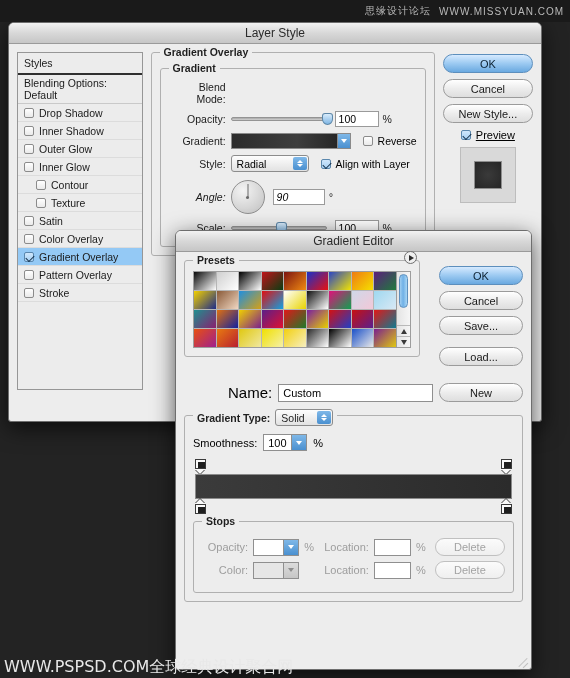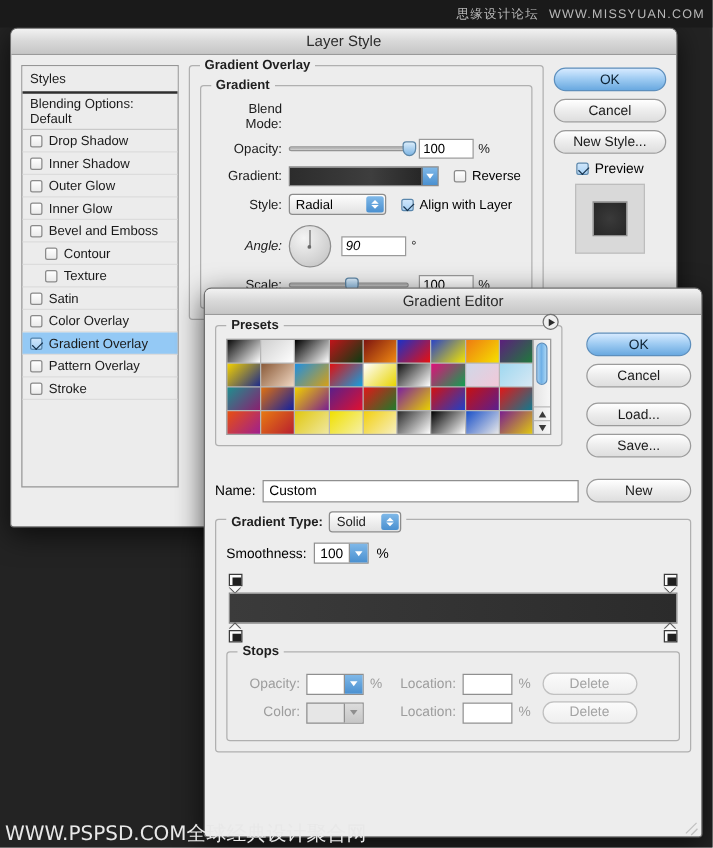--- a/index.html
+++ b/index.html
@@ -168,34 +168,34 @@
     display: flex; align-items: center; justify-content: center;
     height: 19px; margin-bottom: 6px;
     border: 1px solid #9b9b9b; border-radius: 10px;
     background: linear-gradient(to bottom,#ffffff,#ececec 52%,#dedede);
     font-size: 11px; color: #1a1a1a;
   }
   .aqua-btn.primary {
     background: linear-gradient(to bottom,#d6eaff,#9ecbf2 48%,#6aa9e0);
     border-color: #5d8fbd; color: #0d2233;
   }
-  .preview-row { display: flex; align-items: center; gap: 5px; justify-content: center; margin: 2px 0 6px; font-size: 11px; }
+  .preview-row { display: flex; align-items: center; gap: 5px; justify-content: center; margin: 2px 0 6px; font-size: 11px; text-decoration: underline; }
   .preview-box {
     width: 56px; height: 56px; margin: 0 auto;
     background: #d9d9d9; border: 1px solid #bdbdbd;
     display: flex; align-items: center; justify-content: center;
   }
   .preview-box .sq {
     width: 28px; height: 28px;
     background: radial-gradient(circle at 50% 50%, #3a3a3a, #262626);
     border: 1px solid #8e8e8e;
   }
 
   
-  #gradient-editor { left: 163px; top: 230px; width: 399px; height: 440px; }
+  #gradient-editor { left: 175px; top: 230px; width: 357px; height: 440px; }
 
   .ge-main { display: flex; gap: 19px; }
   .ge-left { flex: 1; }
   .ge-right { width: 84px; padding-top: 6px; }
 
   .presets-box { position: relative; }
   .presets-flyout {
     position: absolute; right: 2px; top: -10px;
     width: 13px; height: 13px; border-radius: 50%;
     border: 1px solid #6f6f6f; background: #efefef;
@@ -224,21 +224,21 @@
     display: flex; align-items: center; justify-content: center;
     border-top: 1px solid #b9b9b9;
   }
   .scrollbar .arw.a1 { bottom: 11px; }
   .scrollbar .arw.a2 { bottom: 0; }
   .scrollbar .arw i { border-left: 3.5px solid transparent; border-right: 3.5px solid transparent; }
   .scrollbar .arw.a1 i { border-bottom: 5px solid #3a3a3a; }
   .scrollbar .arw.a2 i { border-top: 5px solid #3a3a3a; }
 
   .namerow { display: flex; align-items: center; gap: 6px; margin-top: 11px; }
-  .namerow .lbl2 { font-size: 11px; }
+  .namerow .lbl2 { font-size: 15px; margin-left: 44px; }
   .textfield {
     flex: 1; height: 18px; border: 1px solid #8f8f8f; background: #fff;
     font-size: 11px; padding: 0 4px; display: flex; align-items: center;
   }
 
   .gtype-grp { margin-top: 13px; }
   .smooth-row { display: flex; align-items: center; gap: 6px; margin: 6px 0 2px; font-size: 11px; }
   .combo {
     height: 17px; border: 1px solid #8f8f8f; background: #fff;
     display: inline-flex; align-items: center; font-size: 11px;
@@ -347,24 +347,20 @@
                 <span class="cb"></span>
                 <span>Inner Shadow</span>
               </div>
               <div class="style-row">
                 <span class="cb"></span>
                 <span>Outer Glow</span>
               </div>
               <div class="style-row">
                 <span class="cb"></span>
                 <span>Inner Glow</span>
-              </div>
-              <div class="style-row">
-                <span class="cb"></span>
-                <span>Bevel and Emboss</span>
               </div>
               <div class="style-row indent">
                 <span class="cb"></span>
                 <span>Contour</span>
               </div>
               <div class="style-row indent">
                 <span class="cb"></span>
                 <span>Texture</span>
               </div>
               <div class="style-row">
@@ -539,22 +535,22 @@
               <div class="arw a2">
                   <i></i>
                 </div>
             </div>
           </div>
         </div>
       </div>
       <div class="ge-right">
         <div class="aqua-btn primary">OK</div>
         <div class="aqua-btn">Cancel</div>
+        <div class="aqua-btn">Save...</div>
         <div class="aqua-btn" style="margin-top:12px">Load...</div>
-        <div class="aqua-btn">Save...</div>
       </div>
     </div>
 
     <div class="ge-main namerow">
       <span class="lbl2">Name:</span>
       <span class="textfield">Custom</span>
       <span style="width:84px;display:block">
         <span class="aqua-btn" style="margin:0">New</span>
       </span>
     </div>

